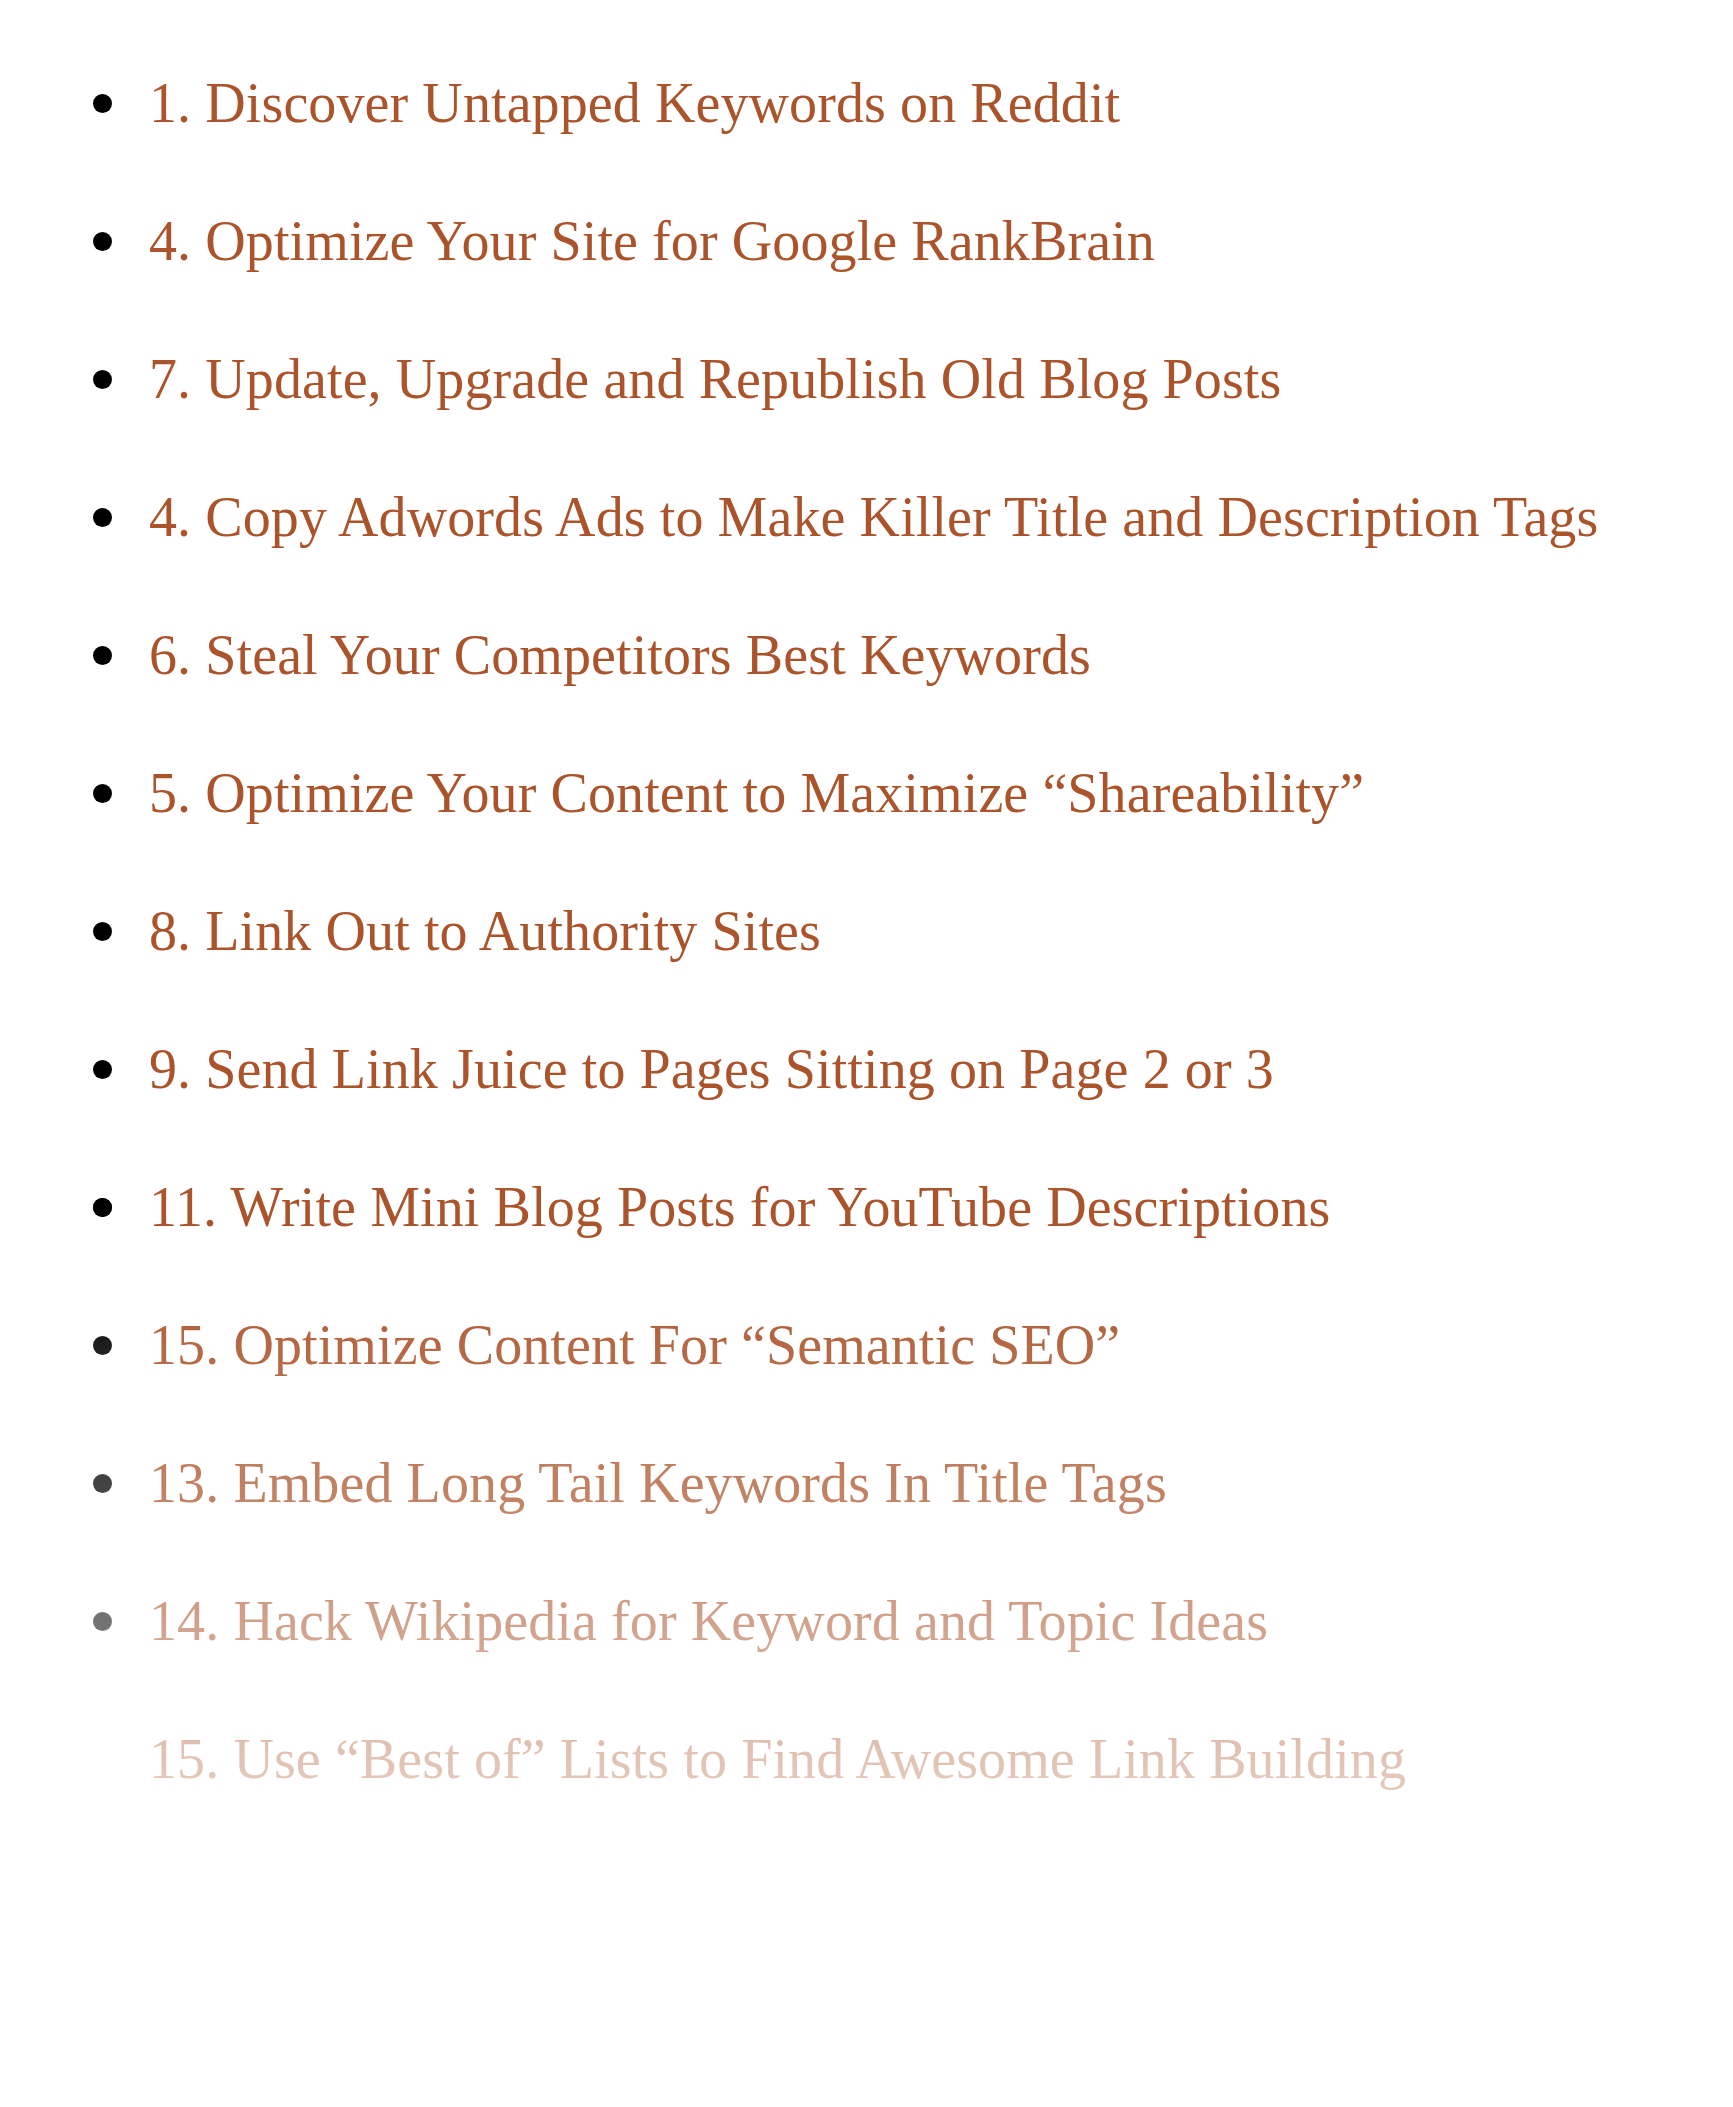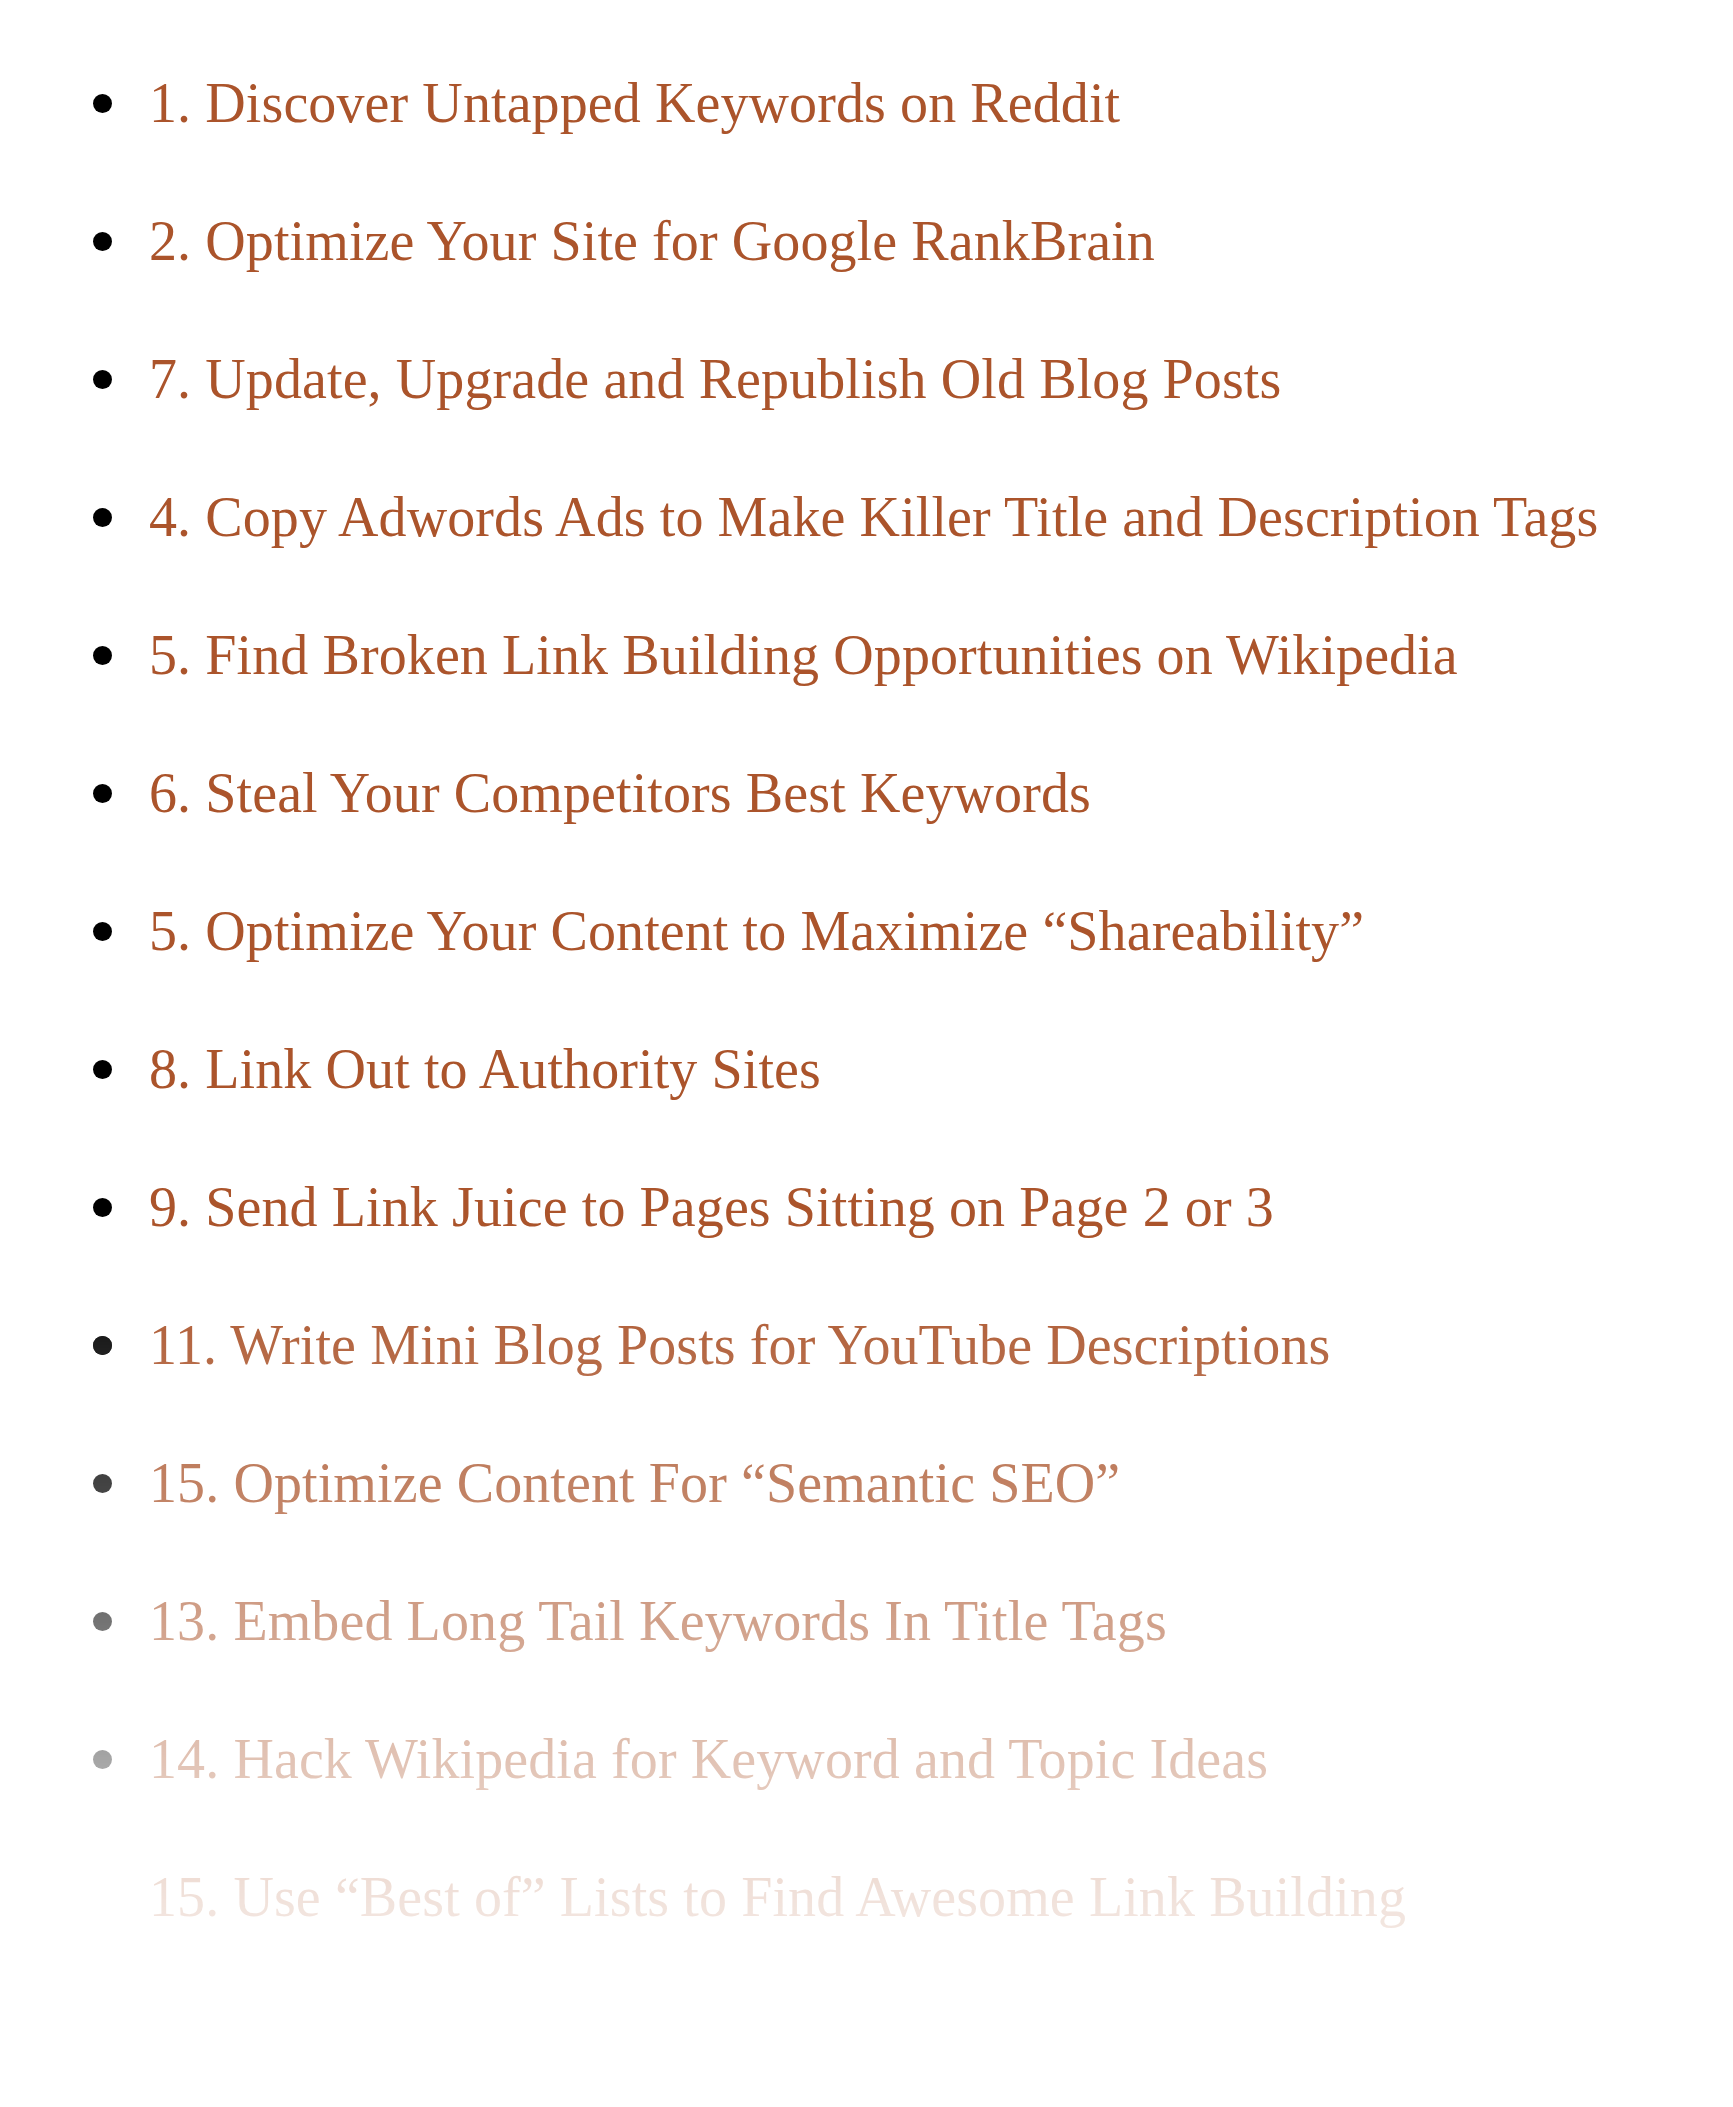--- a/index.html
+++ b/index.html
@@ -93,37 +93,33 @@
   <div id="fade-wrap">
     <ul class="tip-list">
 
       <li class="tip-item">
         <span class="bullet-marker"></span>
         <span class="tip-text">1. Discover Untapped Keywords on Reddit</span>
       </li>
 
       <li class="tip-item">
         <span class="bullet-marker"></span>
-        <span class="tip-text">2. Optimize Your Site for Google RankBrain</span>
+        <span class="tip-text">4. Optimize Your Site for Google RankBrain</span>
       </li>
 
       <li class="tip-item">
         <span class="bullet-marker"></span>
         <span class="tip-text">7. Update, Upgrade and Republish Old Blog Posts</span>
       </li>
 
       <li class="tip-item">
         <span class="bullet-marker"></span>
         <span class="tip-text">4. Copy Adwords Ads to Make Killer Title and Description Tags</span>
       </li>
 
-      <li class="tip-item">
-        <span class="bullet-marker"></span>
-        <span class="tip-text">5. Find Broken Link Building Opportunities on Wikipedia</span>
-      </li>
 
       <li class="tip-item">
         <span class="bullet-marker"></span>
         <span class="tip-text">6. Steal Your Competitors Best Keywords</span>
       </li>
 
       <li class="tip-item">
         <span class="bullet-marker"></span>
         <span class="tip-text">5. Optimize Your Content to Maximize “Shareability”</span>
       </li>

